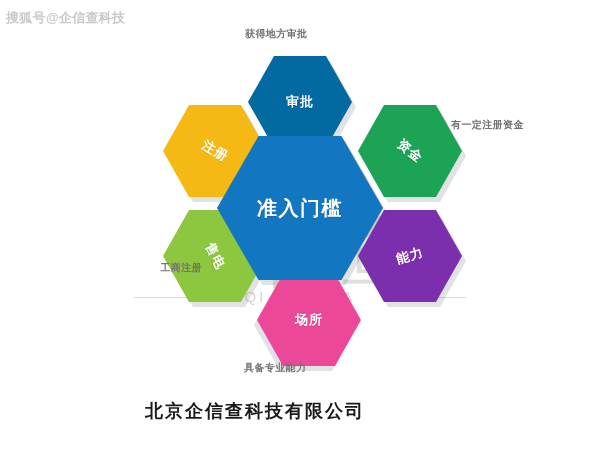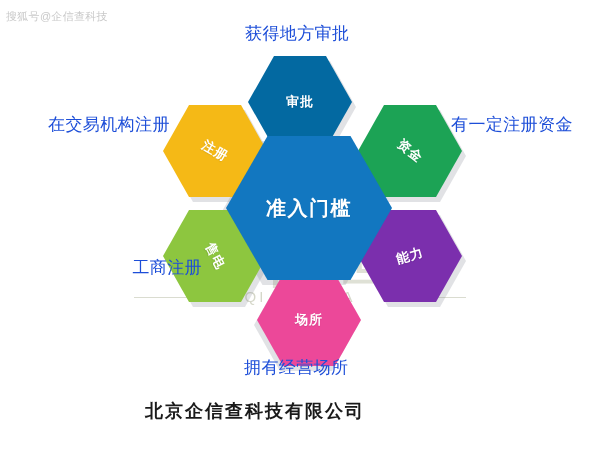--- a/index.html
+++ b/index.html
@@ -21,25 +21,26 @@
     top: 0;
     width: 600px;
     height: 452px;
   }
 
   
   #source-watermark {
     position: absolute;
     left: 6px;
     top: 9px;
-    font-size: 11px;
+    font-size: 13px;
     color: #c9c9c9;
     letter-spacing: 0.3px;
     white-space: nowrap;
     user-select: none;
+    font-weight: bold;
   }
 
   
   #brand-watermark {
     position: absolute;
     left: 128px;
     top: 212px;
     width: 344px;
     height: 110px;
     pointer-events: none;
@@ -88,21 +89,21 @@
   }
   .hex-label {
     color: #ffffff;
     font-weight: 700;
     white-space: nowrap;
     text-shadow: 0 1px 1px rgba(0,0,0,0.10);
   }
 
   
   #hex-center {
-    left: 226px; top: 136px;
+    left: 217px; top: 136px;
     width: 166px; height: 144px;
     background: #1277c0;
     text-align: right;
   }
   #hex-center-shadow {
     left: 221px; top: 141px;
     width: 166px; height: 144px;
   }
   #hex-center .hex-label {
     font-size: 20px;
@@ -134,23 +135,23 @@
 
   
   .rot-n30 { transform: rotate(30deg); }
   .rot-p30 { transform: rotate(38deg); }
   .rot-n15 { transform: rotate(-16deg); }
   .rot-p60 { transform: rotate(62deg); }
 
   
   .outer-label {
     position: absolute;
-    color: #1d4ed8;
-    font-weight: 400;
-    font-size: 17px;
+    color: #737373;
+    font-weight: 700;
+    font-size: 10px;
     line-height: 19px;
     letter-spacing: 0.4px;
     white-space: nowrap;
   }
   #label-top         { left: 245px; top: 24px; }
   #label-top-left    { left: 48px;  top: 115px; }
   #label-top-right   { left: 451px; top: 115px; }
   #label-bottom-left { left: 20px;  top: 258px; text-align: right; width: 182px; white-space: normal; }
   #label-bottom-right{ left: 450px; top: 258px; }
   #label-bottom      { left: 244px; top: 358px; }
@@ -216,26 +217,25 @@
   <div class="hex petal" id="hex-bottom">
     <span class="hex-label">场所</span>
   </div>
 
   <div class="hex" id="hex-center">
     <span class="hex-label">准入门槛</span>
   </div>
 
   <div class="outer-label" id="label-top">获得地方审批</div>
 
-  <div class="outer-label" id="label-top-left">在交易机构注册</div>
 
   <div class="outer-label" id="label-top-right">有一定注册资金</div>
 
   <div class="outer-label" id="label-bottom-left">
     <div>工商注册</div>
   </div>
 
 
-  <div class="outer-label" id="label-bottom">拥有经营场所</div>
+  <div class="outer-label" id="label-bottom">具备专业能力</div>
 
   <div id="footer-caption">北京企信查科技有限公司</div>
 
 </div>
 
 </body></html>

